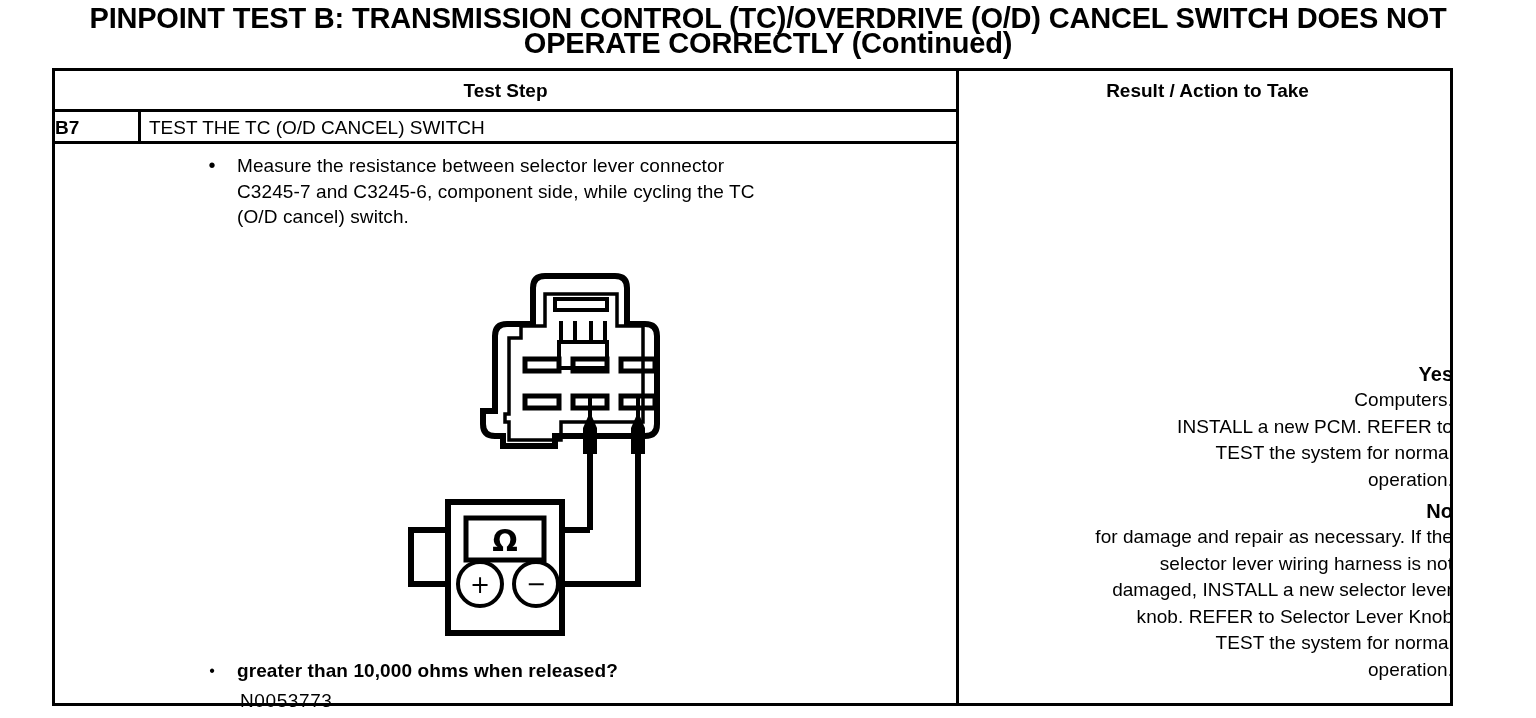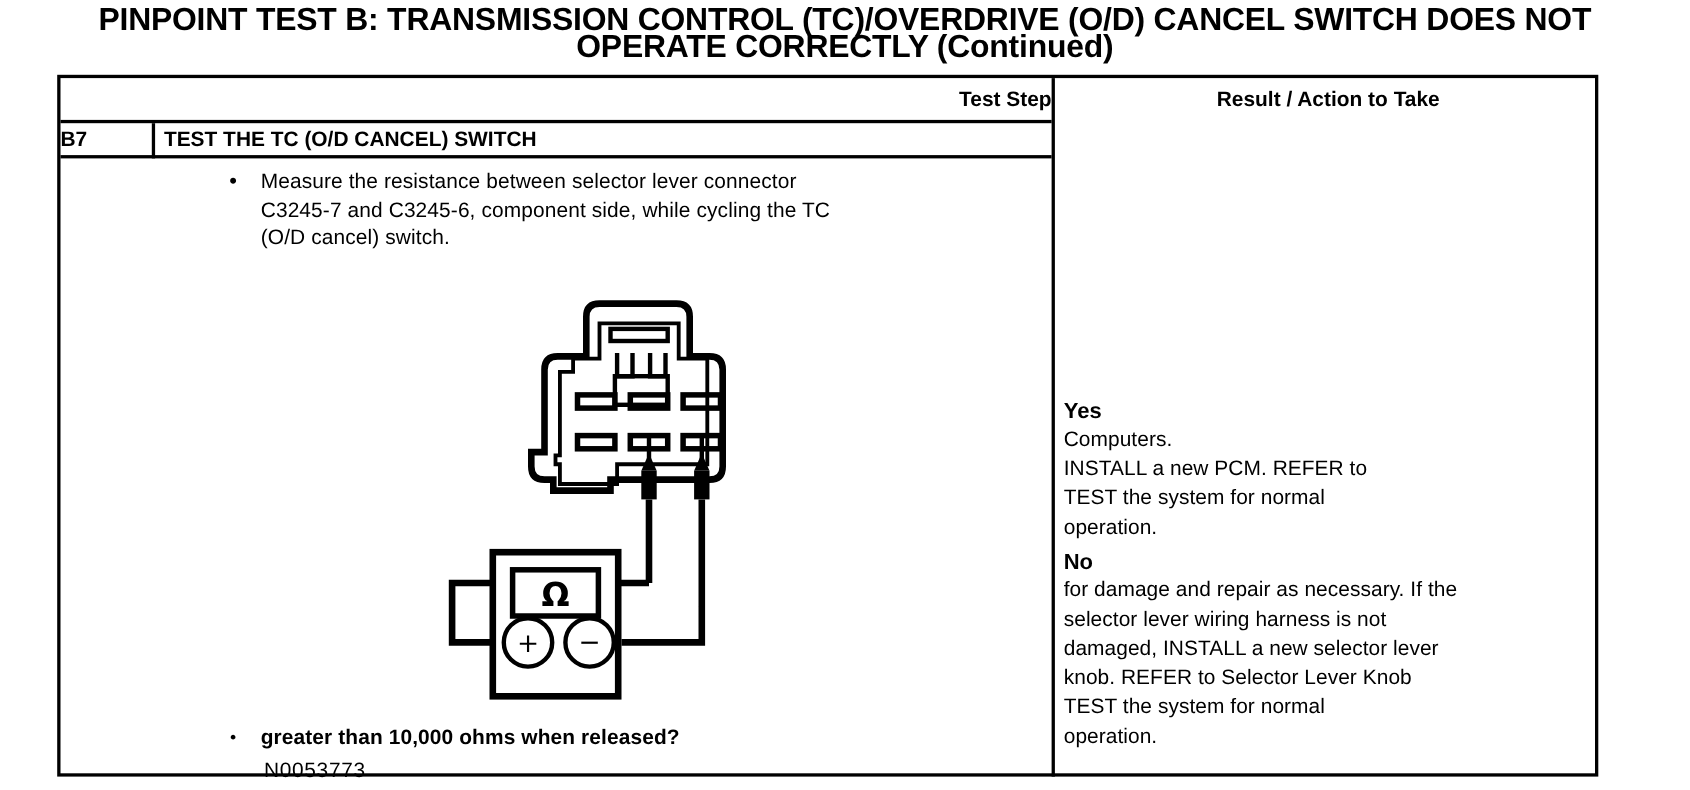--- a/index.html
+++ b/index.html
@@ -28,31 +28,31 @@
   .vrule-main{position:absolute;left:901px;top:0;width:3px;height:635px;background:#000;}
   .hrule-head{position:absolute;left:0;top:38px;width:901px;height:3px;background:#000;}
   .hrule-b7{position:absolute;left:0;top:70px;width:901px;height:3px;background:#000;}
   .vrule-step{position:absolute;left:83px;top:41px;width:3px;height:32px;background:#000;}
 
   
   .col-head{
     position:absolute;font-weight:bold;font-size:19px;text-align:center;
     top:8px;line-height:24px;
   }
-  #head-test-step{left:0;width:901px;text-align:right;}
+  #head-test-step{left:0;width:901px;}
   #head-result{left:904px;width:497px;}
 
   
   #step-id{
     position:absolute;left:0;top:44px;width:83px;text-align:left;
     font-weight:bold;font-size:19px;line-height:26px;
   }
   #step-title{
     position:absolute;left:94px;top:44px;width:800px;
-    font-weight:bold;font-size:19px;line-height:26px;white-space:nowrap;
+    font-weight:normal;font-size:19px;line-height:26px;white-space:nowrap;
   }
 
   
   .bullet-row{position:absolute;display:block;}
   .bullet-dot{
     position:absolute;left:0;top:0;width:18px;text-align:center;
     font-size:20px;line-height:25px;
   }
   .bullet-text{
     position:absolute;left:34px;top:0;
@@ -65,21 +65,21 @@
   #question-bullet .bullet-text{font-weight:bold;line-height:27px;}
   #question-bullet .bullet-dot{font-size:16px;line-height:27px;}
 
   
   #figure-wrap{position:absolute;left:100px;top:175px;width:560px;height:395px;}
   #figure-id{
     position:absolute;left:85px;top:424px;font-size:19px;letter-spacing:0.6px;margin-top:20px;
   }
 
   
-  #result-col{position:absolute;left:912px;top:291px;width:486px;}
+  #result-col{position:absolute;left:912px;top:291px;width:486px;text-align:right;}
   .res-head{font-weight:bold;font-size:20px;line-height:25px;}
   .res-body{font-size:19px;line-height:26.5px;letter-spacing:0.05px;}
   .res-body .ln{display:block;white-space:nowrap;}
   #no-block{margin-top:6px;}
 </style>
 </head>
 <body>
 
 <div class="page">
 

